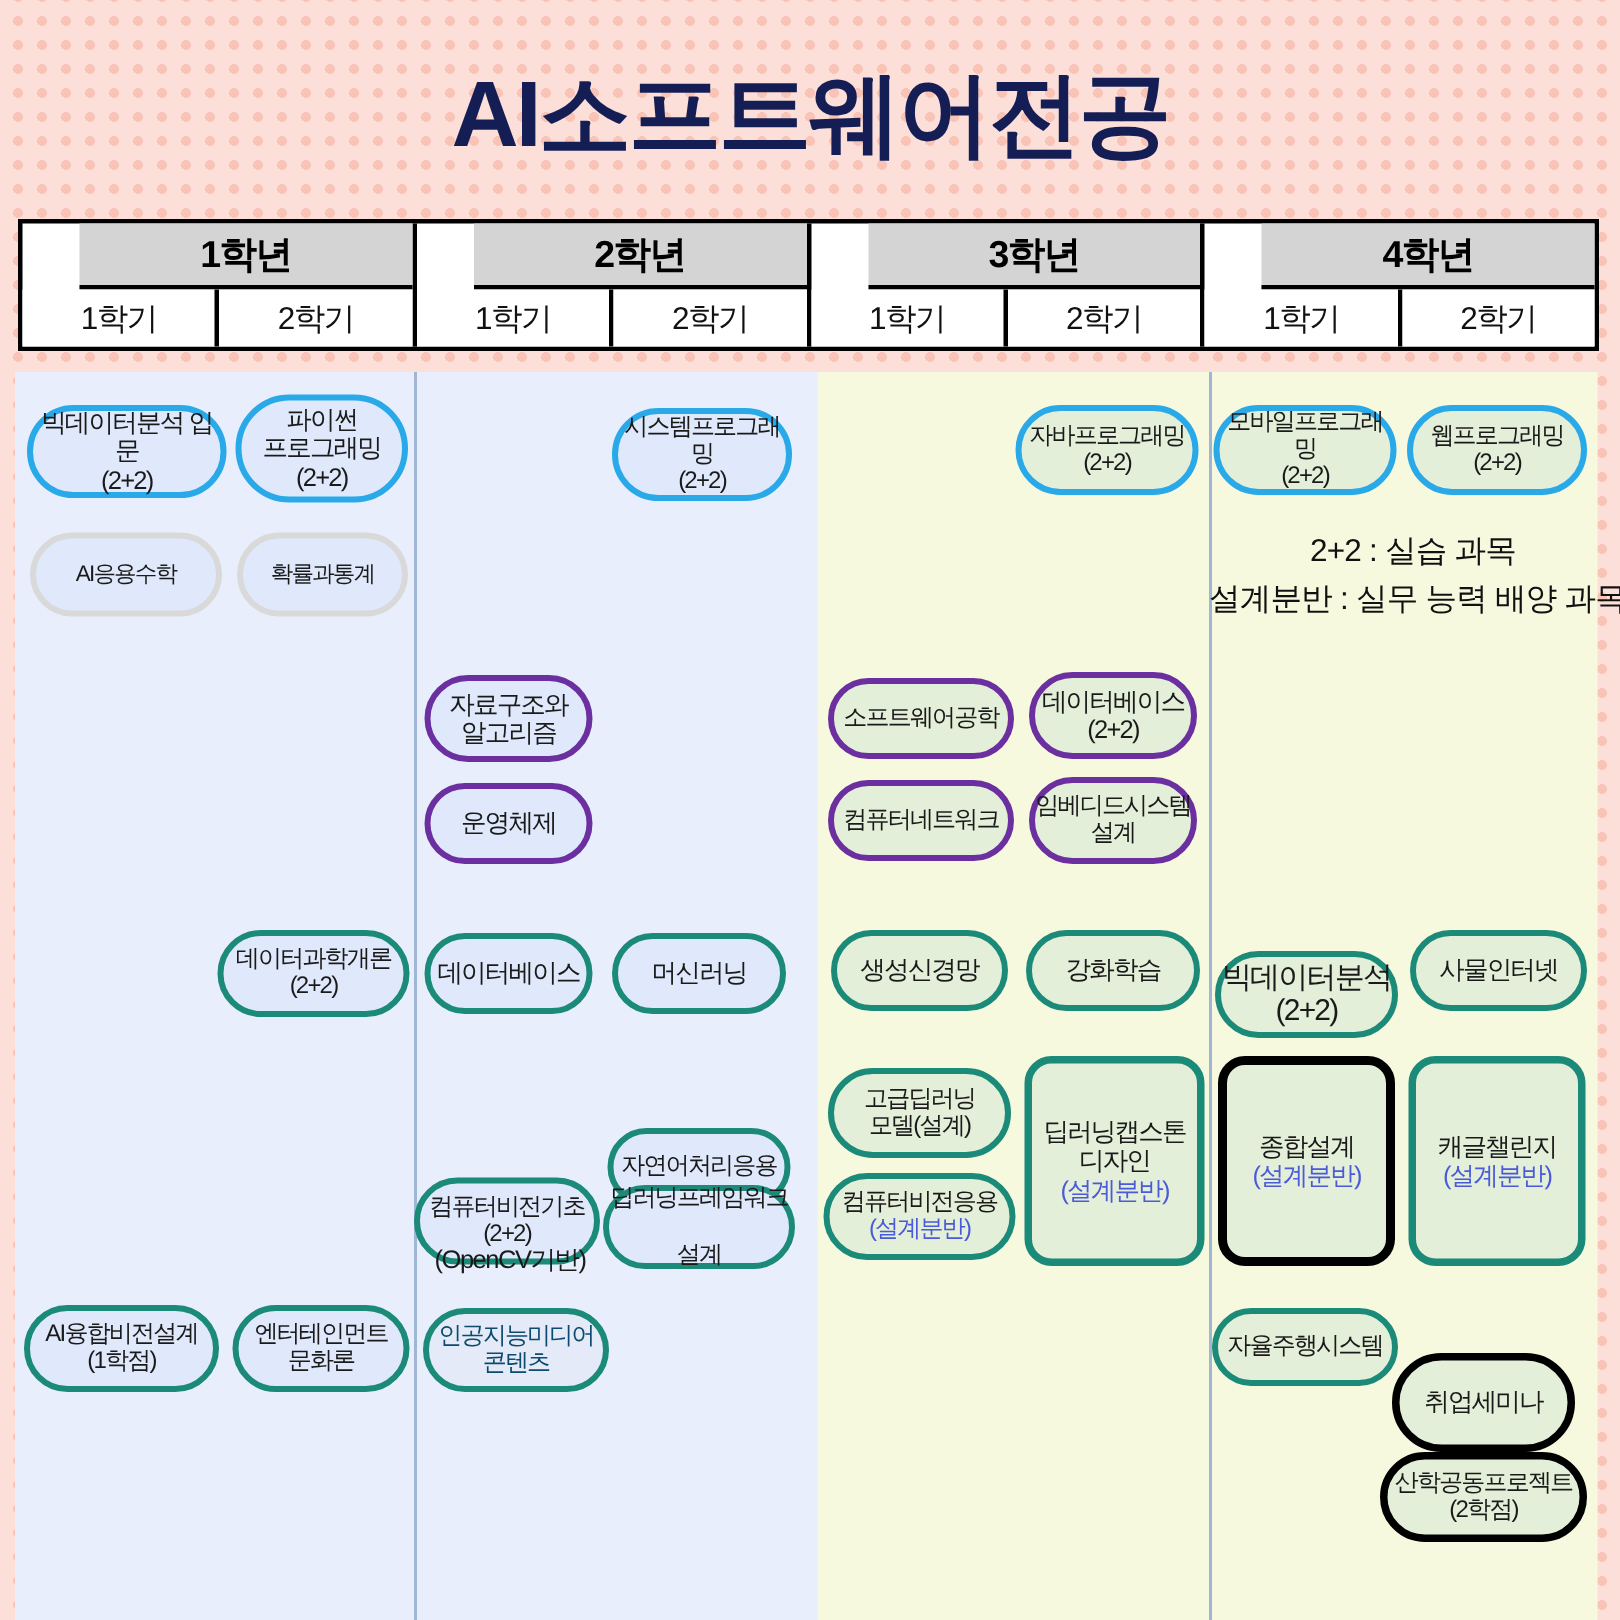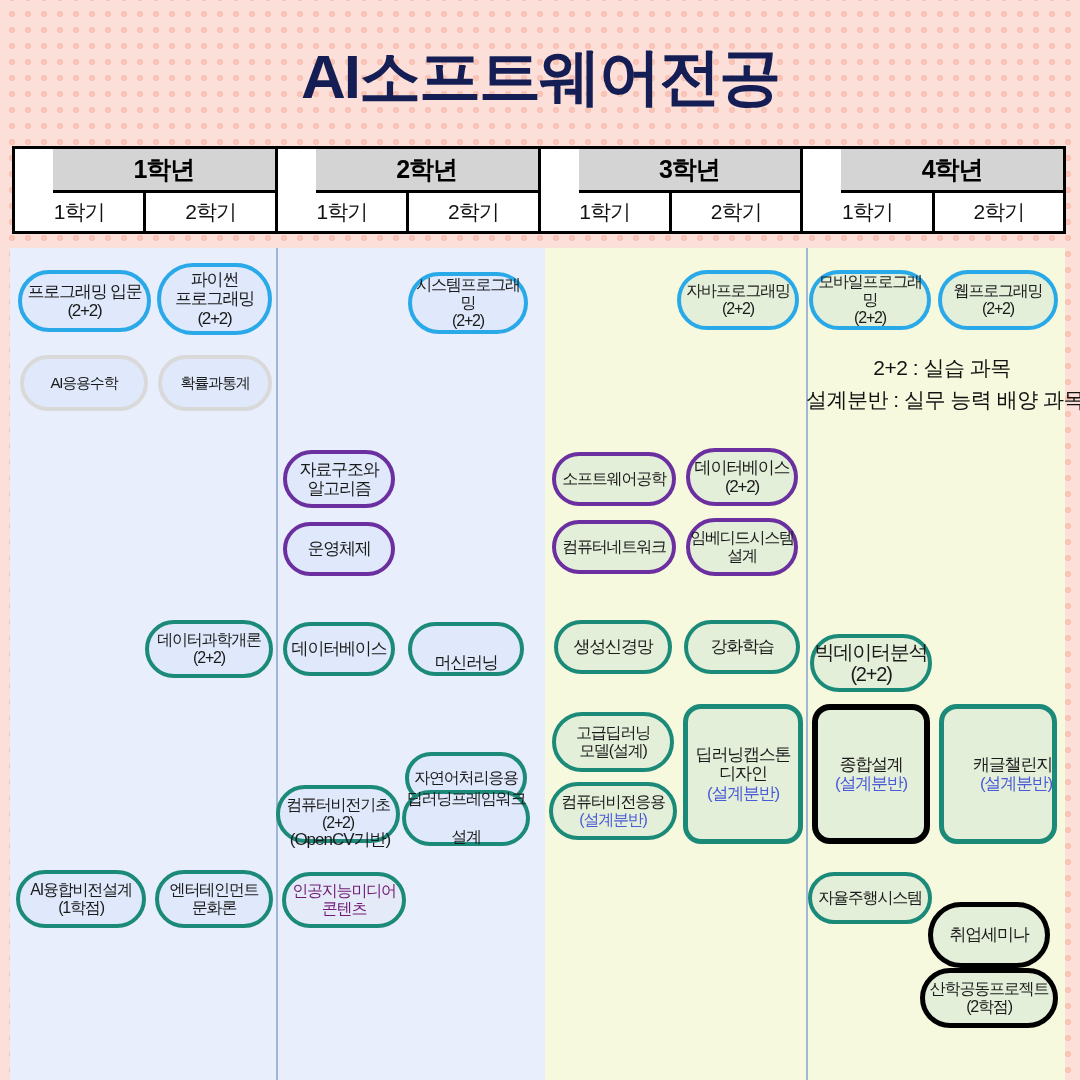--- a/index.html
+++ b/index.html
@@ -122,21 +122,21 @@
   
   .c-blue   { border-color: #29a9e8; background: #dfe9fb; }
   .c-blue-y { border-color: #29a9e8; background: #e3efd9; }
   .c-gray   { border-color: #d9d9d9; background: #dfe9fb; }
   .c-purple { border-color: #6b2fa0; background: #dfe9fb; }
   .c-purple-y { border-color: #6b2fa0; background: #e3efd9; }
   .c-teal   { border-color: #1b8a78; background: #dfe9fb; }
   .c-teal-y { border-color: #1b8a78; background: #e3efd9; }
   .c-black  { border-color: #000; background: #e3efd9; }
 
-  .muted { color: #701a75; }
+  .muted { color: #0c4a6e; }
   .design { color: #4a5ad8; }
 
   .caption {
     position: absolute;
     text-align: center;
     font-size: 17px;
     letter-spacing: -1px;
     color: #1a1a1a;
   }
 
@@ -189,21 +189,21 @@
       </div>
     </div>
   </div>
 
   <div id="panel-blue"></div>
   <div id="panel-yellow"></div>
   <div class="divider" id="div-1"></div>
   <div class="divider" id="div-2"></div>
 
   <div class="box pill c-blue" style="left:18px; top:270px; width:133px; height:62px; font-size:17px;">
-    <span>프로그래밍 입문</span>
+    <span>빅데이터분석 입문</span>
     <span class="sub">(2+2)</span>
   </div>
 
   <div class="box pill c-blue" style="left:157px; top:263px; width:115px; height:72px; font-size:17px;">
     <span>파이썬</span>
     <span class="sub">프로그래밍</span>
     <span class="sub">(2+2)</span>
   </div>
 
   <div class="box pill c-gray" style="left:20px; top:355px; width:128px; height:56px; font-size:15px;">
@@ -230,21 +230,21 @@
 
   <div class="box pill c-teal" style="left:145px; top:620px; width:128px; height:58px; font-size:16px;">
     <span>데이터과학개론</span>
     <span class="sub">(2+2)</span>
   </div>
 
   <div class="box pill c-teal" style="left:283px; top:622px; width:112px; height:54px; font-size:17px;">
     <span>데이터베이스</span>
   </div>
 
-  <div class="box pill c-teal" style="left:408px; top:622px; width:116px; height:54px; font-size:17px;justify-content:flex-end;">
+  <div class="box pill c-teal" style="left:408px; top:622px; width:116px; height:54px; font-size:17px;">
     <span>머신러닝</span>
   </div>
 
   <div class="box pill c-teal" style="left:405px; top:752px; width:122px; height:52px; font-size:16px;">
     <span>자연어처리응용</span>
   </div>
 
   <div class="box pill c-teal" style="left:276px; top:785px; width:124px; height:58px; font-size:16px;">
     <span>컴퓨터비전기초</span>
     <span class="sub">(2+2)</span>
@@ -331,27 +331,30 @@
   <div id="legend">
     <div class="lg1">2+2 : 실습 과목</div>
     <div class="lg2">설계분반 : 실무 능력 배양 과목</div>
   </div>
 
   <div class="box pill c-teal-y" style="left:810px; top:634px; width:122px; height:58px; font-size:20px;text-align:right;">
     <span>빅데이터분석</span>
     <span class="sub">(2+2)</span>
   </div>
 
+  <div class="box pill c-teal-y" style="left:940px; top:620px; width:118px; height:54px; font-size:17px;">
+    <span>사물인터넷</span>
+  </div>
 
   <div class="box rect c-black" style="left:812px; top:704px; width:118px; height:140px; font-size:17px; border-width:6px;">
     <span>종합설계</span>
     <span class="sub design">(설계분반)</span>
   </div>
 
-  <div class="box rect c-teal-y" style="left:939px; top:704px; width:118px; height:140px; font-size:17px;align-items:flex-end;">
+  <div class="box rect c-teal-y" style="left:939px; top:704px; width:118px; height:140px; font-size:17px;">
     <span>캐글챌린지</span>
     <span class="sub design">(설계분반)</span>
   </div>
 
   <div class="box pill c-teal-y" style="left:808px; top:872px; width:124px; height:52px; font-size:16px;">
     <span>자율주행시스템</span>
   </div>
 
   <div class="box pill c-black" style="left:928px; top:902px; width:122px; height:66px; font-size:17px; border-width:5px;">
     <span>취업세미나</span>

